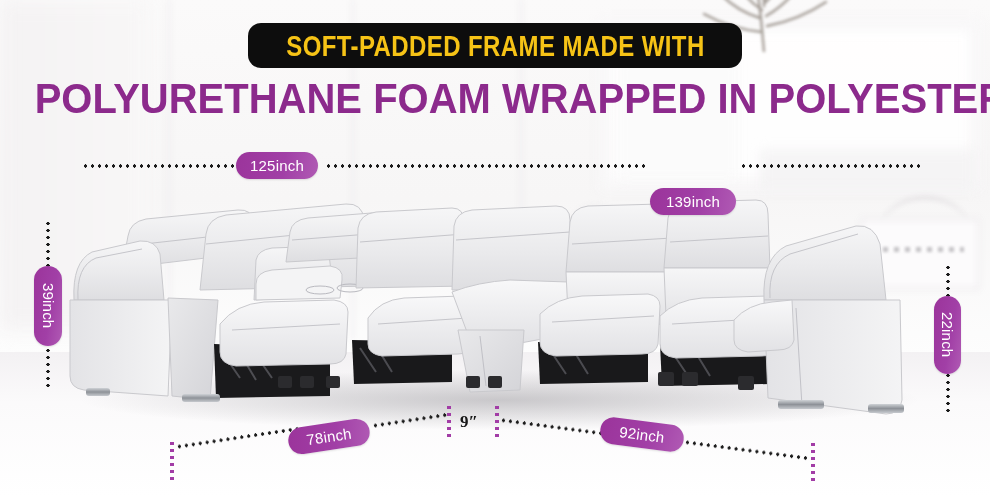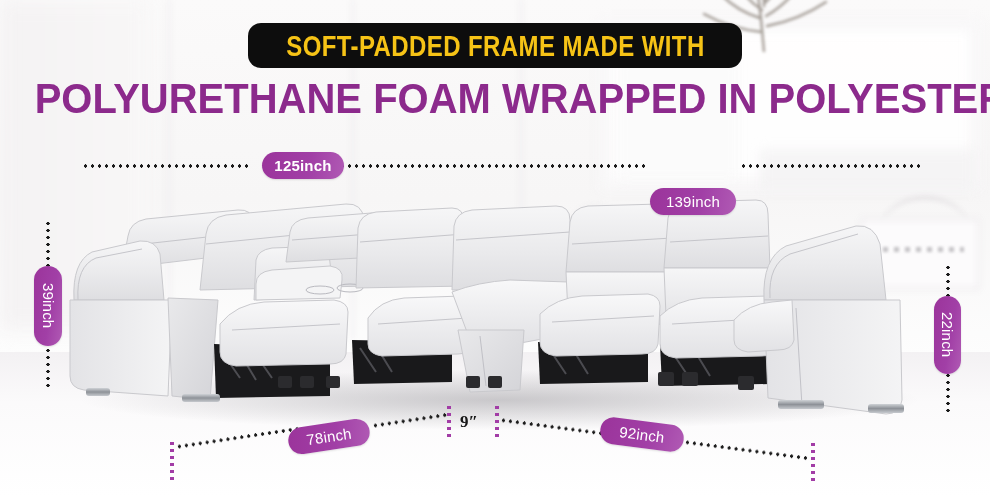--- a/index.html
+++ b/index.html
@@ -306,21 +306,21 @@
   <div class="headline">POLYURETHANE FOAM WRAPPED IN POLYESTER FIBER</div>
 
   <div class="meas">
 
     <div class="dline" style="left:82px; top:164px; width:168px;"></div>
 
     <div class="dline" style="left:325px; top:164px; width:322px;"></div>
 
     <div class="dline" style="left:740px; top:164px; width:182px;"></div>
 
-    <div class="pill grad" style="left:262px; top:152px; width:82px; height:27px;font-weight:bold;">
+    <div class="pill grad" style="left:236px; top:152px; width:82px; height:27px;">
       <span>125inch</span>
     </div>
     <div class="pill grad" style="left:650px; top:152px; width:86px; height:27px;margin-top:36px;">
       <span>139inch</span>
     </div>
 
     <div class="dline vert" style="left:46px; top:220px; height:54px;"></div>
     <div class="dline vert" style="left:46px; top:340px; height:48px;"></div>
     <div class="pill grad vertical" style="left:34px; top:266px; width:28px; height:80px;">
       <span>39inch</span>

